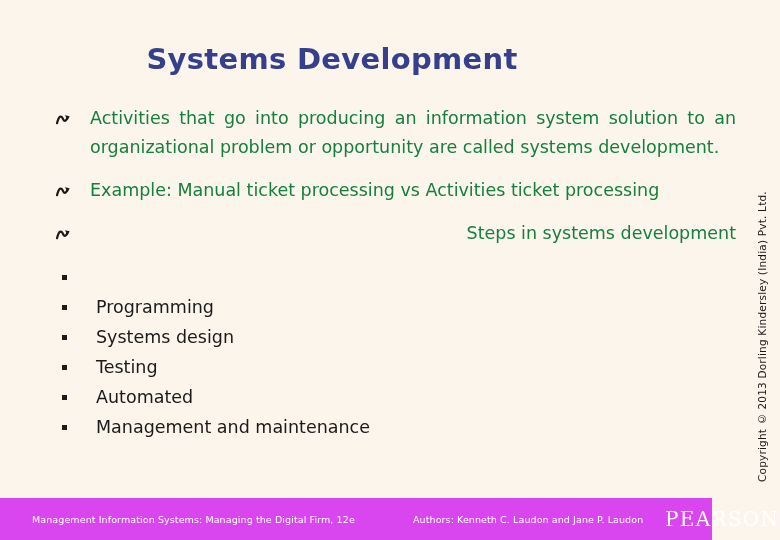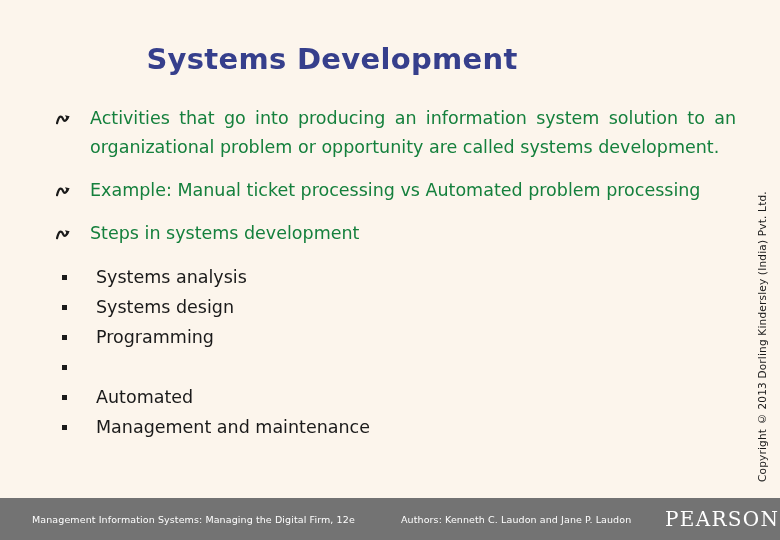--- a/index.html
+++ b/index.html
@@ -67,21 +67,21 @@
   .bullet-text {
     flex: 1 1 auto;
     color: #15803d;
     font-family: "DejaVu Sans", sans-serif;
     font-size: 17.5px;
     line-height: 29px;
     text-align: justify;
     padding-right: 10px;
   }
 
-  .bullet-text.no-justify { text-align: left; }
+  .bullet-text.no-justify { text-align: right; }
 
   
   #bullet-2-text {
     text-align: justify;
     text-align-last: left;
   }
 
   
   #sub-list {
     margin: 2px 0 0 0;
@@ -134,40 +134,40 @@
     transform: rotate(180deg);
     white-space: nowrap;
     text-align: left;
   }
 
   
   #footer {
     position: absolute;
     left: 0;
     bottom: 0;
-    width: 780px;
+    width: 712px;
     height: 42px;
-    background: #737373;
+    background: #d946ef;
     display: flex;
     align-items: center;
   }
 
   #footer-book {
     position: absolute;
     left: 32px;
     color: #ffffff;
     font-family: "DejaVu Sans", sans-serif;
     font-size: 9.5px;
     letter-spacing: 0.1px;
     white-space: nowrap;
   }
 
   #footer-authors {
     position: absolute;
-    left: 401px;
+    left: 413px;
     color: #ffffff;
     font-family: "DejaVu Sans", sans-serif;
     font-size: 9.5px;
     letter-spacing: 0.1px;
     white-space: nowrap;
   }
 
   #pearson-logo {
     position: absolute;
     left: 665px;
@@ -199,56 +199,56 @@
       <span class="bullet-text">Activities that go into producing an information system solution to an organizational problem or opportunity are called systems development.</span>
     </div>
 
     <div class="bullet-row">
       <span class="bullet-marker">
         <svg width="16" height="11" viewBox="0 0 16 11" aria-hidden="true">
           <path d="M1 9.2 C3 1.5, 5.2 1.2, 7 5.0 C8.2 7.6, 9.6 7.8, 11.2 4.2" stroke="#1a1a1a" stroke-width="2.2" fill="none" stroke-linecap="round"></path>
           <path d="M9.0 1.2 L13.6 2.2 L11.6 6.2 Z" fill="#1a1a1a"></path>
         </svg>
       </span>
-      <span class="bullet-text" id="bullet-2-text">Example: Manual ticket processing vs Automated problem processing</span>
+      <span class="bullet-text" id="bullet-2-text">Example: Manual ticket processing vs Activities ticket processing</span>
     </div>
 
     <div class="bullet-row">
       <span class="bullet-marker">
         <svg width="16" height="11" viewBox="0 0 16 11" aria-hidden="true">
           <path d="M1 9.2 C3 1.5, 5.2 1.2, 7 5.0 C8.2 7.6, 9.6 7.8, 11.2 4.2" stroke="#1a1a1a" stroke-width="2.2" fill="none" stroke-linecap="round"></path>
           <path d="M9.0 1.2 L13.6 2.2 L11.6 6.2 Z" fill="#1a1a1a"></path>
         </svg>
       </span>
       <span class="bullet-text no-justify">Steps in systems development</span>
     </div>
 
     <ul id="sub-list">
       <li class="sub-row">
         <span class="sub-marker">
             <i class="sub-square"></i>
           </span>
-        <span class="sub-text">Systems analysis</span>
+      </li>
+      <li class="sub-row">
+        <span class="sub-marker">
+            <i class="sub-square"></i>
+          </span>
+        <span class="sub-text">Programming</span>
       </li>
       <li class="sub-row">
         <span class="sub-marker">
             <i class="sub-square"></i>
           </span>
         <span class="sub-text">Systems design</span>
       </li>
       <li class="sub-row">
         <span class="sub-marker">
             <i class="sub-square"></i>
           </span>
-        <span class="sub-text">Programming</span>
-      </li>
-      <li class="sub-row">
-        <span class="sub-marker">
-            <i class="sub-square"></i>
-          </span>
+        <span class="sub-text">Testing</span>
       </li>
       <li class="sub-row">
         <span class="sub-marker">
             <i class="sub-square"></i>
           </span>
         <span class="sub-text">Automated</span>
       </li>
       <li class="sub-row">
         <span class="sub-marker">
             <i class="sub-square"></i>

